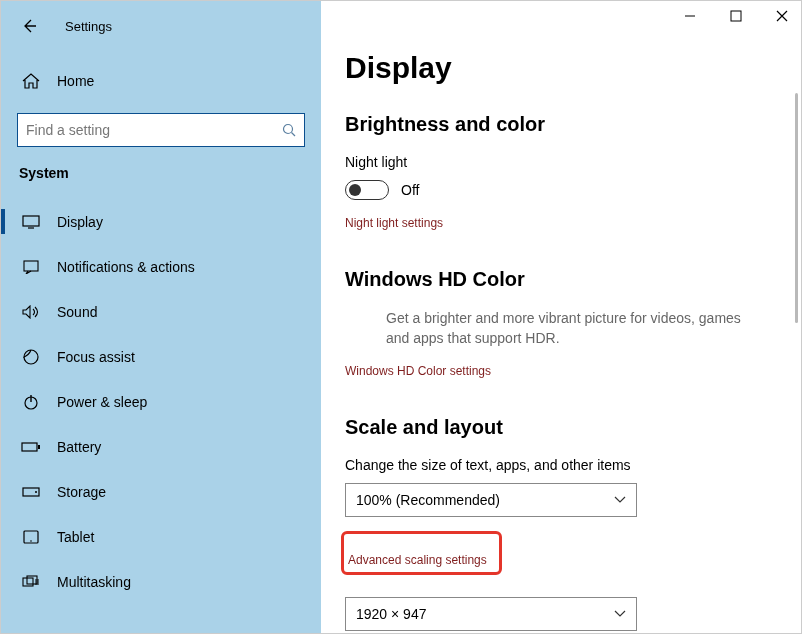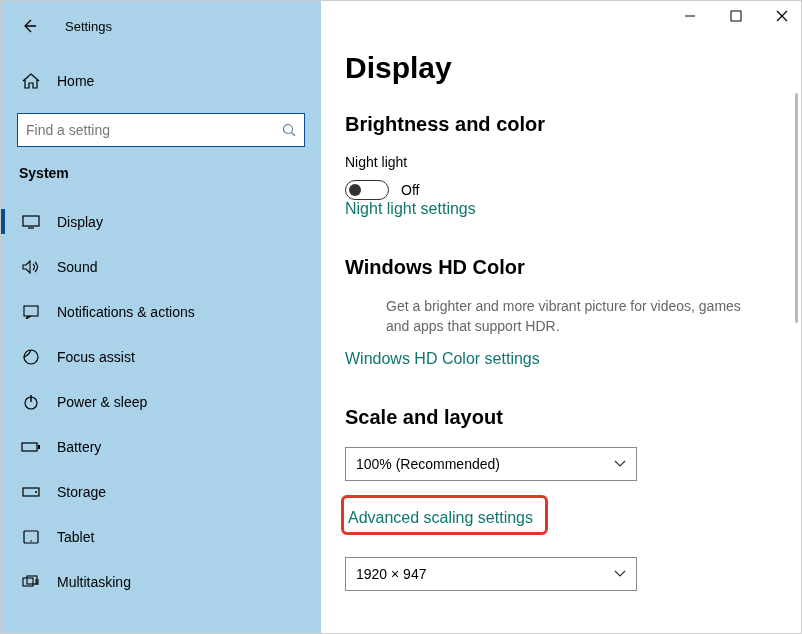--- a/index.html
+++ b/index.html
@@ -95,55 +95,55 @@
     align-items: center;
   }
   .winctrl div { width: 18px; height: 18px; display:flex; align-items:center; justify-content:center; }
   .content {
     padding: 50px 34px 0 24px;
     overflow: hidden;
   }
   h1.page-title { font-weight: 600; font-size: 30px; margin-bottom: 28px; }
   h2.group-title { font-weight: 600; font-size: 20px; margin: 0 0 18px 0; }
   .field-label { font-size: 14px; margin-bottom: 10px; display:block; }
-  .toggle-row { display:flex; align-items:center; gap: 12px; }
+  .toggle-row { display:flex; align-items:center; gap: 12px; margin-bottom: 14px; }
   .toggle {
     width: 44px; height: 20px;
     border: 1.5px solid #333;
     border-radius: 10px;
     position: relative;
   }
   .toggle .knob {
     width: 12px; height: 12px;
     background: #333;
     border-radius: 50%;
     position: absolute;
     left: 3px; top: 2.5px;
   }
-  .link { color: #0f766e; font-size: 16px; display:inline-block; }
+  .link { color: #7f1d1d; font-size: 12px; display:inline-block; }
   .desc { color: #676767; font-size: 14px; line-height: 1.4; margin-bottom: 14px; margin-left: 41px; }
   .spacer-lg { height: 38px; }
   .spacer-md { height: 22px; }
   .dropdown {
     border: 1px solid #888;
     height: 34px;
     width: 292px;
     display:flex;
     align-items:center;
     justify-content: space-between;
     padding: 0 10px;
     font-size: 14px;
     margin-bottom: 14px;
   }
   .chev { font-size: 12px; color:#333; }
   .highlight-box {
     border: 3px solid #e4352a;
     border-radius: 6px;
     display: inline-block;
-    padding: 11px 12px 5px 4px;
+    padding: 17px 12px 5px 4px;
     margin-left: -4px;
   }
   .scroll-indicator {
     position:absolute;
     right: 3px;
     top: 92px;
     width: 3px;
     height: 230px;
     background: #b9b9b9;
     border-radius: 2px;
@@ -193,35 +193,35 @@
         <span class="icon-slot">
             <svg width="18" height="14" viewBox="0 0 18 14">
               <rect x="1" y="1" width="16" height="10" stroke="#000" stroke-width="1.2" fill="none"></rect>
               <path d="M6 13 H12" stroke="#000" stroke-width="1.2"></path>
             </svg>
           </span>
         <span class="nav-label">Display</span>
       </div>
       <div class="nav-item">
         <span class="icon-slot">
+            <svg width="16" height="14" viewBox="0 0 16 14">
+              <rect x="1" y="1" width="14" height="10" stroke="#000" stroke-width="1.1" fill="none"></rect>
+              <path d="M5 11 L3 14 L8 11" stroke="#000" stroke-width="1.1" fill="none"></path>
+            </svg>
+          </span>
+        <span class="nav-label">Notifications &amp; actions</span>
+      </div>
+      <div class="nav-item">
+        <span class="icon-slot">
             <svg width="18" height="14" viewBox="0 0 18 14">
               <path d="M1 5 H4 L8 1 V13 L4 9 H1 Z" stroke="#000" stroke-width="1.1" fill="none"></path>
               <path d="M11 4 Q14 7 11 10 M13 2 Q18 7 13 12" stroke="#000" stroke-width="1.1" fill="none"></path>
             </svg>
           </span>
         <span class="nav-label">Sound</span>
-      </div>
-      <div class="nav-item">
-        <span class="icon-slot">
-            <svg width="16" height="14" viewBox="0 0 16 14">
-              <rect x="1" y="1" width="14" height="10" stroke="#000" stroke-width="1.1" fill="none"></rect>
-              <path d="M5 11 L3 14 L8 11" stroke="#000" stroke-width="1.1" fill="none"></path>
-            </svg>
-          </span>
-        <span class="nav-label">Notifications &amp; actions</span>
       </div>
       <div class="nav-item">
         <span class="icon-slot">
             <svg width="16" height="16" viewBox="0 0 16 16">
               <path d="M8 1 A7 7 0 1 1 1 8" stroke="#000" stroke-width="1.2" fill="none"></path>
               <path d="M8 1 A7 7 0 0 0 1 8 Q6 6 8 1" stroke="#000" stroke-width="1.2" fill="none"></path>
             </svg>
           </span>
         <span class="nav-label">Focus assist</span>
       </div>
@@ -310,20 +310,21 @@
 
       <div class="spacer-lg"></div>
 
       <h2 class="group-title">Windows HD Color</h2>
       <div class="desc">Get a brighter and more vibrant picture for videos, games and apps that support HDR.</div>
       <a class="link">Windows HD Color settings</a>
 
       <div class="spacer-lg"></div>
 
       <h2 class="group-title">Scale and layout</h2>
+      <span class="field-label">Change the size of text, apps, and other items</span>
       <div class="dropdown">
         <span>100% (Recommended)</span>
         <span class="chev">
             <svg width="12" height="8" viewBox="0 0 12 8">
               <path d="M1 1 L6 6 L11 1" stroke="#333" stroke-width="1.2" fill="none"></path>
             </svg>
           </span>
       </div>
       <span class="highlight-box">
         <a class="link">Advanced scaling settings</a>

